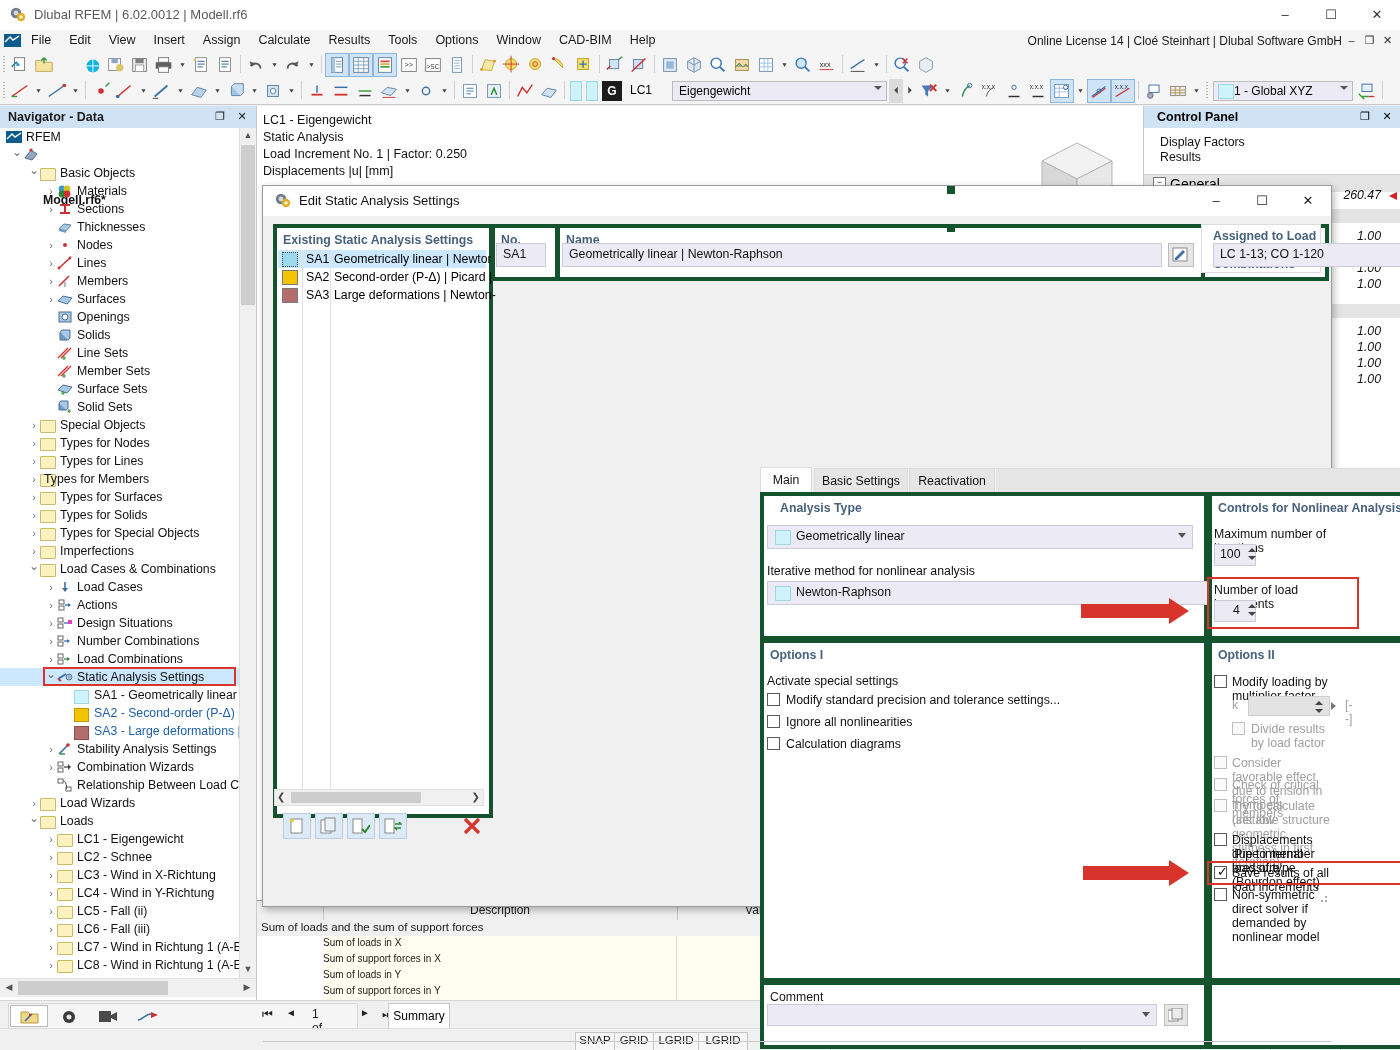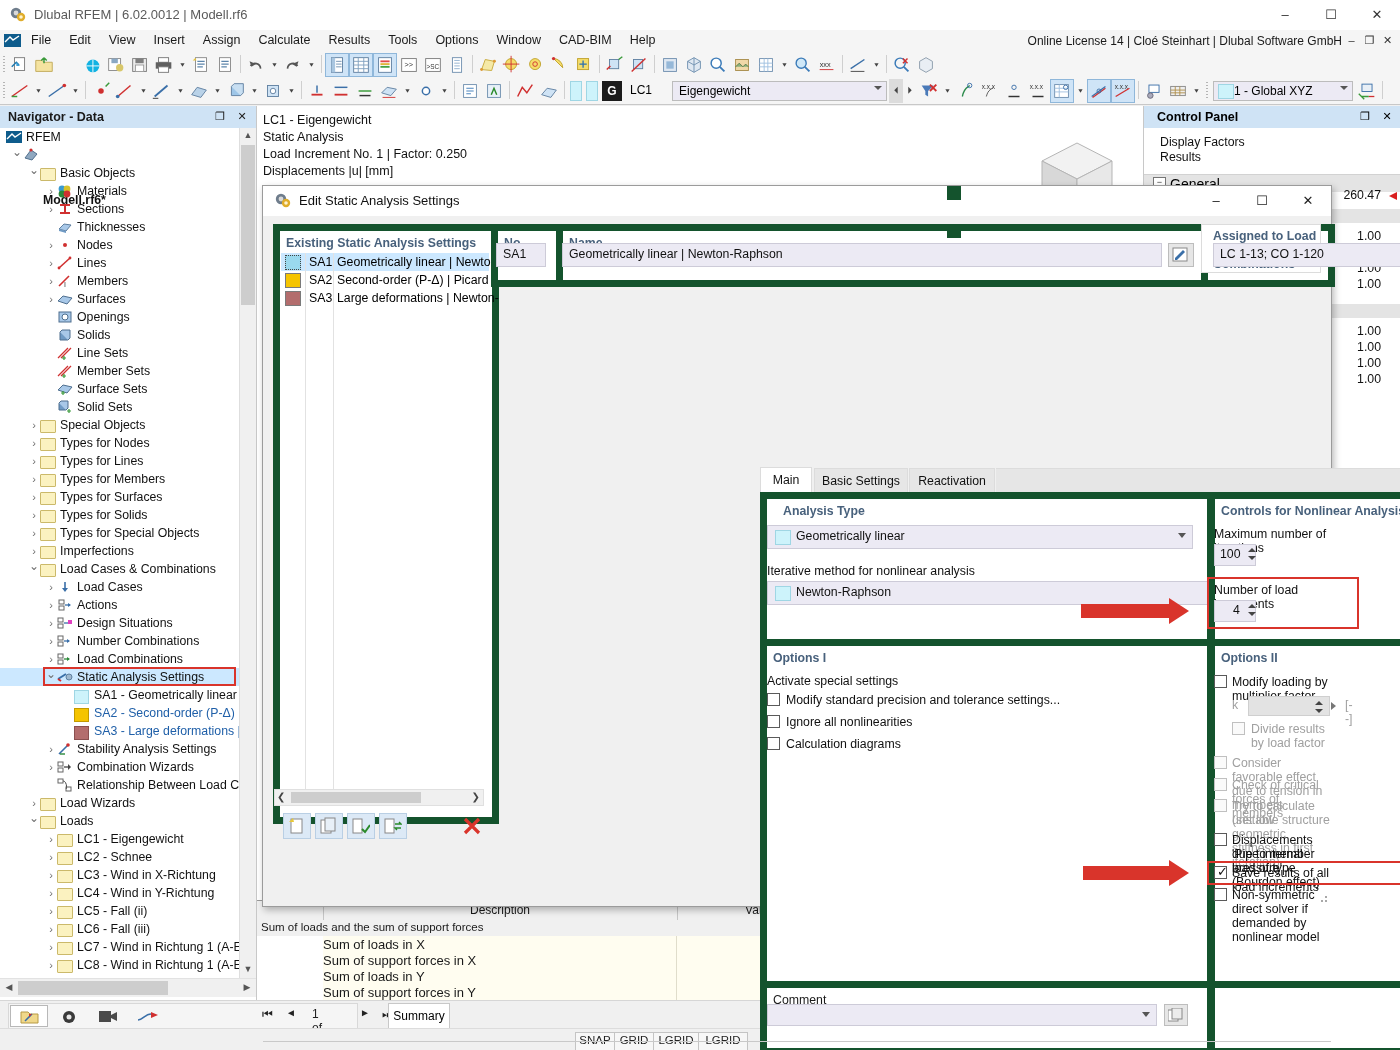--- a/index.html
+++ b/index.html
@@ -60,29 +60,29 @@
   #viewinfo{position:absolute;left:6px;top:6px;font-size:12.5px;line-height:17px;color:#111;}
   
   #cpanel{left:1143px;top:106px;width:257px;height:420px;background:#fff;border-left:1px solid #c8c8c8;}
   #cphdr{position:absolute;left:0;top:0;width:257px;height:22px;background:#cfe3f5;}
   #cphdr .t{position:absolute;left:13px;top:4px;font-weight:bold;font-size:12.5px;}
   #cphdr .b{position:absolute;top:3px;width:16px;height:16px;text-align:center;line-height:15px;font-size:11px;}
   .cpline{position:absolute;left:16px;font-size:12.3px;color:#111;}
   #cpgeneral{position:absolute;left:0;top:68px;width:257px;height:17px;background:#e4e4e4;border-top:1px solid #d2d2d2;}
   #cpgeneral .t{position:absolute;left:26px;top:1px;font-size:14px;}
   #cpgeneral .pm{position:absolute;left:9px;top:2px;width:11px;height:11px;border:1px solid #767676;font-size:9px;line-height:9px;text-align:center;color:#333;background:#fff;}
-  .cpval{position:absolute;font-size:12.3px;text-align:right;color:#111;}
+  .cpval{position:absolute;font-size:12.3px;text-align:right;color:#111;font-style:italic;}
   .cpband{position:absolute;left:160px;width:97px;height:14px;background:#e4e4e4;}
   
   #btable{left:257px;top:900px;width:1143px;height:100px;background:#fff;border-top:1px solid #9a9a9a;}
   #bthead{position:absolute;left:0;top:0;width:1143px;height:19px;background:#f0f0f0;border-bottom:1px solid #c6c6c6;}
   #bthead div{position:absolute;top:2px;text-align:center;font-size:12px;color:#1a1a1a;}
   .btsep{position:absolute;top:0;width:1px;height:19px;background:#c6c6c6;}
   .btrow{position:absolute;left:0;width:1143px;height:16px;}
-  .btrow .desc{position:absolute;left:66px;font-size:13px;color:#1a1a1a;}
+  .btrow .desc{position:absolute;left:66px;font-size:10px;color:#1a1a1a;}
   .btrow .val{position:absolute;left:420px;width:155px;text-align:right;font-size:11.5px;}
   .btrow .unit{position:absolute;left:586px;font-size:11.5px;}
   .btgrp{position:absolute;left:0;width:1143px;height:16px;background:#f0f0f0;}
   .btgrp span{position:absolute;left:4px;top:1px;font-size:11.5px;color:#1a1a1a;}
   .btcell{position:absolute;top:0;height:16px;background:#fffdf0;border-right:1px solid #e0ddcb;box-sizing:border-box;}
   #btvs{position:absolute;right:0;top:19px;width:15px;height:81px;background:#f0f0f0;border-left:1px solid #dedede;}
   
   #bottombar{left:0;top:1000px;width:1400px;height:28px;background:#f0f0f0;border-top:1px solid #d6d6d6;}
   #leftdock{position:absolute;left:8px;top:2px;width:348px;height:24px;background:#f5f5f5;border:1px solid #d8d8d8;}
   .dockbtn{position:absolute;top:1px;width:38px;height:22px;border:1px solid transparent;box-sizing:border-box;}
@@ -93,21 +93,21 @@
   #statusbar{left:0;top:1028px;width:1400px;height:22px;background:#f0f0f0;border-top:1px solid #dcdcdc;}
   .sb{position:absolute;top:3px;height:17px;border:1px solid #c4c4c4;background:#f7f7f7;font-size:11.5px;line-height:15px;text-align:center;color:#222;}
   .sbtxt{position:absolute;top:4px;font-size:11.5px;color:#222;}
   .sbdiv{position:absolute;top:0;width:1px;height:22px;background:#d4d4d4;}
   
   #dlg{left:262px;top:185px;width:1068px;height:720px;background:#f0f0f0;border:1px solid #9b9b9b;box-shadow:2px 3px 7px rgba(0,0,0,.28);}
   #dlgtitle{position:absolute;left:0;top:0;width:1068px;height:30px;background:#fff;}
   #dlgtitle .ic{position:absolute;left:11px;top:6px;width:18px;height:18px;}
   #dlgtitle .t{position:absolute;left:36px;top:7px;font-size:13px;color:#111;}
   .dwb{position:absolute;top:0;width:46px;height:30px;text-align:center;line-height:30px;font-size:13px;color:#222;}
-  .panel{position:absolute;background:#fff;border:7px solid #14532d;}
+  .panel{position:absolute;background:#fff;border:4px solid #14532d;}
   .grouplbl{position:absolute;font-weight:bold;font-size:12.3px;color:#48617c;}
   .lbl{position:absolute;font-size:12.3px;color:#111;}
   .lbl.dim{color:#a0a0a0;}
   .field{position:absolute;background:#eceaf4;border:1px solid #cdcbd8;box-sizing:border-box;font-size:12.3px;color:#111;}
   .field .tx{position:absolute;left:6px;top:3px;}
   .field .cv{position:absolute;right:6px;top:7px;width:0;height:0;border-left:4px solid transparent;border-right:4px solid transparent;border-top:5px solid #555;}
   .spin{position:absolute;width:10px;}
   .spin i{position:absolute;left:0;width:0;height:0;border-left:4px solid transparent;border-right:4px solid transparent;}
   .spin i.up{top:3px;border-bottom:4px solid #444;}
   .spin i.dn{top:11px;border-top:4px solid #444;}
@@ -770,21 +770,21 @@
         <span class="ic" style="left: 40px;">
           <span class="folder"></span>
         </span>
         <span class="lb" style="left: 60px;">Types for Lines</span>
       </div>
       <div class="trow">
         <span class="exp" style="left: 28px; font-size: 11px; top: 0px;">›</span>
         <span class="ic" style="left: 40px;">
           <span class="folder"></span>
         </span>
-        <span class="lb" style="left: 60px;">Types for Members</span>
+        <span class="lb" style="left: 44px;">Types for Members</span>
       </div>
       <div class="trow">
         <span class="exp" style="left: 28px; font-size: 11px; top: 0px;">›</span>
         <span class="ic" style="left: 40px;">
           <span class="folder"></span>
         </span>
         <span class="lb" style="left: 60px;">Types for Surfaces</span>
       </div>
       <div class="trow">
         <span class="exp" style="left: 28px; font-size: 11px; top: 0px;">›</span>

